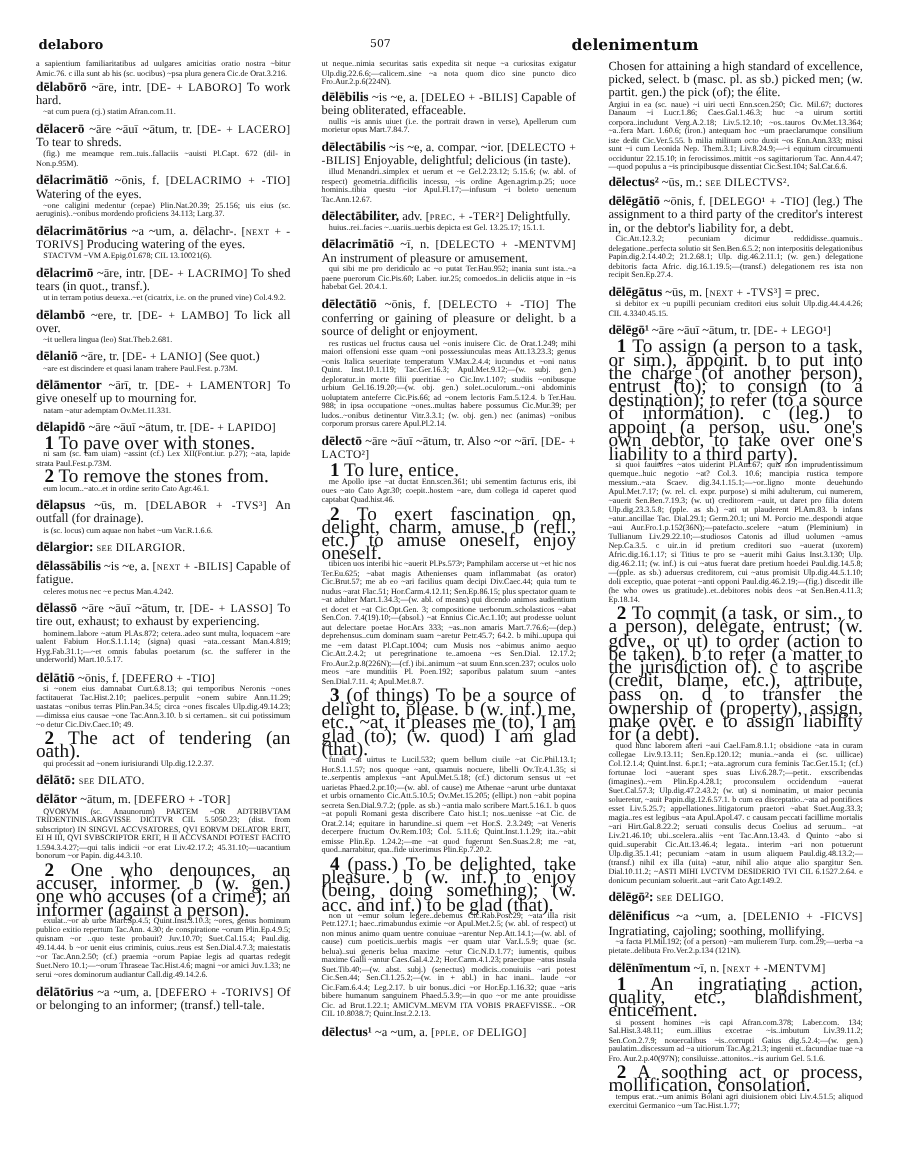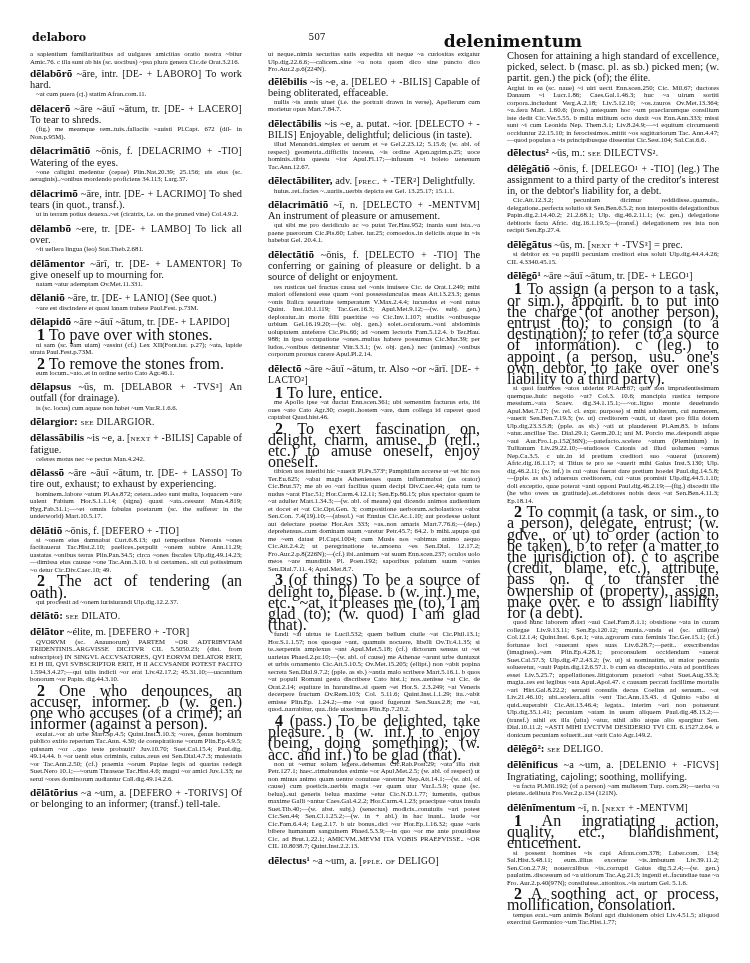--- a/index.html
+++ b/index.html
@@ -1,21 +1,21 @@
 <!DOCTYPE html>
 <html><head>
 <meta charset="utf-8">
 <style>
   html, body { margin:0; padding:0; background:#ffffff; }
   body { width:750px; height:963px; overflow:hidden; position:relative; color:#111; font-family:"DejaVu Serif", serif; }
   .page { position:absolute; left:0; top:0; width:618px; height:963px;border-radius:14px; }
   .running-head { position:absolute; top:31px; left:30px; right:30px; height:14px; }
   .rh-left { position:absolute; left:2px; top:0; font-weight:bold; font-size:11px; }
   .rh-center { position:absolute; left:16px; right:0; text-align:center; top:1px; font-size:9px; }
-  .rh-right { position:absolute; right:6px; top:0; font-weight:bold; font-size:17px; }
+  .rh-right { position:absolute; right:6px; top:0; font-weight:bold; font-size:13px; }
   .col { position:absolute; top:50px; width:212px; font-family:"Liberation Serif", serif; }
   .col1 { left:30px; }
   .col2 { left:268px; }
   .col3 { left:507px; }
   .entry { margin:0 0 5px 0; }
   .def { font-size:10.4px; line-height:11.2px; text-align:justify; margin:0; }
   .hw { font-weight:bold; font-size:11.2px; }
   .gram { font-style:normal; }
   .et { font-variant:small-caps; font-size:9.6px; letter-spacing:0.3px; }
   .quote { font-size:6.8px; line-height:7.5px; text-align:justify; margin:0 0 1px 0; text-indent:6px; }
@@ -42,34 +42,38 @@
       </div>
       <div class="entry">
         <p class="def"><span class="hw">dēlacerō</span> <span class="gram">~āre ~āuī ~ātum, tr.</span> <span class="et">[DE- + LACERO]</span> <span>To tear to shreds.</span></p>
         <p class="quote">(fig.) me meamque rem..tuis..fallaciis ~auisti Pl.Capt. 672 (dil- in Non.p.95M).</p>
       </div>
       <div class="entry">
         <p class="def"><span class="hw">dēlacrimātiō</span> <span class="gram">~ōnis, f.</span> <span class="et">[DELACRIMO + -TIO]</span> <span>Watering of the eyes.</span></p>
         <p class="quote">~one caligini medentur (cepae) Plin.Nat.20.39; 25.156; uis eius (sc. aeruginis)..~onibus mordendo proficiens 34.113; Larg.37.</p>
       </div>
       <div class="entry">
+        <p class="def"><span class="hw">dēlacrimātōrius</span> <span class="gram">~a ~um, a. dēlachr-.</span> <span class="et">[next + -TORIVS]</span> <span>Producing watering of the eyes.</span></p>
+        <p class="quote">STACTVM ~VM A.Epig.01.678; CIL 13.10021(6).</p>
+      </div>
+      <div class="entry">
         <p class="def"><span class="hw">dēlacrimō</span> <span class="gram">~āre, intr.</span> <span class="et">[DE- + LACRIMO]</span> <span>To shed tears (in quot., transf.).</span></p>
         <p class="quote">ut in terram potius deuexa..~et (cicatrix, i.e. on the pruned vine) Col.4.9.2.</p>
       </div>
       <div class="entry">
         <p class="def"><span class="hw">dēlambō</span> <span class="gram">~ere, tr.</span> <span class="et">[DE- + LAMBO]</span> <span>To lick all over.</span></p>
         <p class="quote">~it uellera lingua (leo) Stat.Theb.2.681.</p>
       </div>
       <div class="entry">
+        <p class="def"><span class="hw">dēlaniō</span> <span class="gram">~āre, tr.</span> <span class="et">[DE- + LANIO]</span> <span>(See quot.)</span></p>
+        <p class="quote">~are est discindere et quasi lanam trahere Paul.Fest. p.73M.</p>
+      </div>
+      <div class="entry">
         <p class="def"><span class="hw">dēlāmentor</span> <span class="gram">~ārī, tr.</span> <span class="et">[DE- + LAMENTOR]</span> <span>To give oneself up to mourning for.</span></p>
         <p class="quote">natam ~atur ademptam Ov.Met.11.331.</p>
-      </div>
-      <div class="entry">
-        <p class="def"><span class="hw">dēlaniō</span> <span class="gram">~āre, tr.</span> <span class="et">[DE- + LANIO]</span> <span>(See quot.)</span></p>
-        <p class="quote">~are est discindere et quasi lanam trahere Paul.Fest. p.73M.</p>
       </div>
       <div class="entry">
         <p class="def"><span class="hw">dēlapidō</span> <span class="gram">~āre ~āuī ~ātum, tr.</span> <span class="et">[DE- + LAPIDO]</span></p>
         <p class="sense"><span class="num">1</span> <span>To pave over with stones.</span></p>
         <p class="quote">ni sam (sc. eam uiam) ~assint (cf.) Lex XII(Font.iur. p.27); ~ata, lapide strata Paul.Fest.p.73M.</p>
         <p class="sense"><span class="num">2</span> <span>To remove the stones from.</span></p>
         <p class="quote">eum locum..~ato..et in ordine serito Cato Agr.46.1.</p>
       </div>
       <div class="entry">
         <p class="def"><span class="hw">dēlapsus</span> <span class="gram">~ūs, m.</span> <span class="et">[DELABOR + -TVS³]</span> <span>An outfall (for drainage).</span></p>
@@ -89,37 +93,37 @@
       <div class="entry">
         <p class="def"><span class="hw">dēlātiō</span> <span class="gram">~ōnis, f.</span> <span class="et">[DEFERO + -TIO]</span></p>
         <p class="quote">si ~onem eius damnabat Curt.6.8.13; qui temporibus Neronis ~ones factitauerat Tac.Hist.2.10; paelices..perpulit ~onem subire Ann.11.29; uastatas ~onibus terras Plin.Pan.34.5; circa ~ones fiscales Ulp.dig.49.14.23;—dimissa eius causae ~one Tac.Ann.3.10. b si certamen.. sit cui potissimum ~o detur Cic.Div.Caec.10; 49.</p>
         <p class="sense"><span class="num">2</span> <span>The act of tendering (an oath).</span></p>
         <p class="quote">qui processit ad ~onem iurisiurandi Ulp.dig.12.2.37.</p>
       </div>
       <div class="entry">
         <p class="xref"><span class="hw">dēlātō:</span> <span class="et">see DILATO.</span></p>
       </div>
       <div class="entry">
-        <p class="def"><span class="hw">dēlātor</span> <span class="gram">~élite, m.</span> <span class="et">[DEFERO + -TOR]</span></p>
+        <p class="def"><span class="hw">dēlātor</span> <span class="gram">~ātum, m.</span> <span class="et">[DEFERO + -TOR]</span></p>
         <p class="quote">QVORVM (sc. Anaunorum) PARTEM ~OR ADTRIBVTAM TRIDENTINIS..ARGVISSE DICITVR CIL 5.5050.23; (dist. from subscriptor) IN SINGVL ACCVSATORES, QVI EORVM DELATOR ERIT, EI H III, QVI SVBSCRIPTOR ERIT, H II ACCVSANDI POTEST FACITO 1.594.3.4.27;—qui talis indicii ~or erat Liv.42.17.2; 45.31.10;—uacantium bonorum ~or Papin. dig.44.3.10.</p>
         <p class="sense"><span class="num">2</span> <span>One who denounces, an accuser, informer. b (w. gen.) one who accuses (of a crime); an informer (against a person).</span></p>
         <p class="quote">exulat..~or ab urbe Mart.Sp.4.5; Quint.Inst.3.10.3; ~ores, genus hominum publico exitio repertum Tac.Ann. 4.30; de conspiratione ~orum Plin.Ep.4.9.5; quisnam ~or ..quo teste probauit? Juv.10.70; Suet.Cal.15.4; Paul.dig. 49.14.44. b ~or uenit eius criminis, cuius..reus est Sen.Dial.4.7.3; maiestatis ~or Tac.Ann.2.50; (cf.) praemia ~orum Papiae legis ad quartas redegit Suet.Nero 10.1;—~orum Thraseae Tac.Hist.4.6; magni ~or amici Juv.1.33; ne serui ~ores dominorum audiantur Call.dig.49.14.2.6.</p>
       </div>
       <div class="entry">
         <p class="def"><span class="hw">dēlātōrius</span> <span class="gram">~a ~um, a.</span> <span class="et">[DEFERO + -TORIVS]</span> <span>Of or belonging to an informer; (transf.) tell-tale.</span></p>
       </div>
     </div>
   <div class="col col2" id="col1">
       <p class="cont">ut neque..nimia securitas satis expedita sit neque ~a curiositas exigatur Ulp.dig.22.6.6;—calicem..sine ~a nota quom dico sine puncto dico Fro.Aur.2.p.6(224N).</p>
       <div class="entry">
         <p class="def"><span class="hw">dēlēbilis</span> <span class="gram">~is ~e, a.</span> <span class="et">[DELEO + -BILIS]</span> <span>Capable of being obliterated, effaceable.</span></p>
         <p class="quote">nullis ~is annis uiuet (i.e. the portrait drawn in verse), Apellerum cum morietur opus Mart.7.84.7.</p>
       </div>
       <div class="entry">
-        <p class="def"><span class="hw">dēlectābilis</span> <span class="gram">~is ~e, a. putat. ~ior.</span> <span class="et">[DELECTO + -BILIS]</span> <span>Enjoyable, delightful; delicious (in taste).</span></p>
+        <p class="def"><span class="hw">dēlectābilis</span> <span class="gram">~is ~e, a. compar. ~ior.</span> <span class="et">[DELECTO + -BILIS]</span> <span>Enjoyable, delightful; delicious (in taste).</span></p>
         <p class="quote">illud Menandri..simplex et uerum et ~e Gel.2.23.12; 5.15.6; (w. abl. of respect) geometria..difficilis incessu, ~is ordine Agen.agrim.p.25; uoce hominis..tibia questu ~ior Apul.Fl.17;—infusum ~i boleto uenenum Tac.Ann.12.67.</p>
       </div>
       <div class="entry">
         <p class="def"><span class="hw">dēlectābiliter,</span> <span class="gram">adv.</span> <span class="et">[prec. + -TER²]</span> <span>Delightfully.</span></p>
         <p class="quote">huius..rei..facies ~..uariis..uerbis depicta est Gel. 13.25.17; 15.1.1.</p>
       </div>
       <div class="entry">
         <p class="def"><span class="hw">dēlacrimātiō</span> <span class="gram">~ī, n.</span> <span class="et">[DELECTO + -MENTVM]</span> <span>An instrument of pleasure or amusement.</span></p>
         <p class="quote">qui sibi me pro deridiculo ac ~o putat Ter.Hau.952; inania sunt ista..~a paene puerorum Cic.Pis.60; Laber. iur.25; comoedos..in deliciis atque in ~is habebat Gel. 20.4.1.</p>
       </div>

